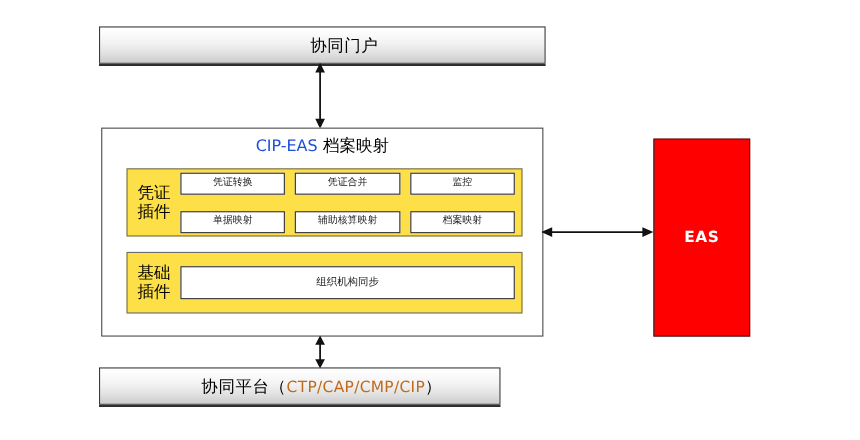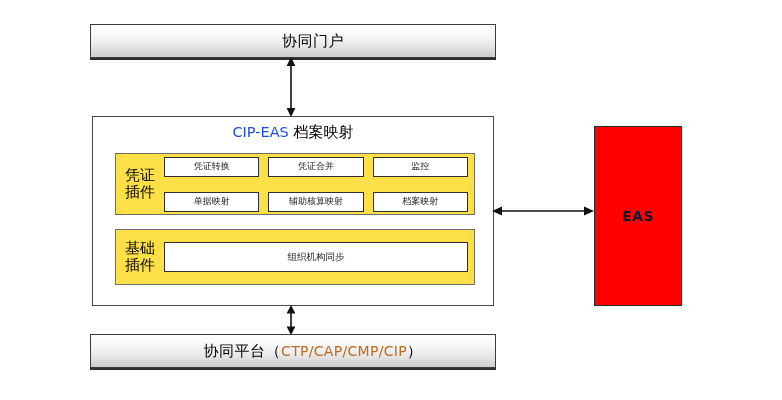--- a/index.html
+++ b/index.html
@@ -49,21 +49,21 @@
 
   #portal-bar {
     left: 90px;
     top: 24px;
     width: 406px;
     height: 34px;
   }
   #platform-bar {
     left: 90px;
     top: 334px;
-    width: 406px;
+    width: 365px;
     height: 34px;
   }
 
   
   #integration-box {
     position: absolute;
     left: 92px;
     top: 116px;
     width: 402px;
     height: 190px;
@@ -156,21 +156,21 @@
     width: 88px;
     height: 180px;
     box-sizing: border-box;
     border: 1px solid #2b2b2b;
     background: #ff0000;
     display: flex;
     align-items: center;
     justify-content: center;
   }
   #eas-label {
-    color: #0f172a;
+    color: #ffffff;
     font-size: 14px;
     font-weight: 700;
     letter-spacing: 0.5px;
   }
 
   
   .arrow {
     position: absolute;
   }
   #arrow-portal { left: 283px; top: 57px; }

